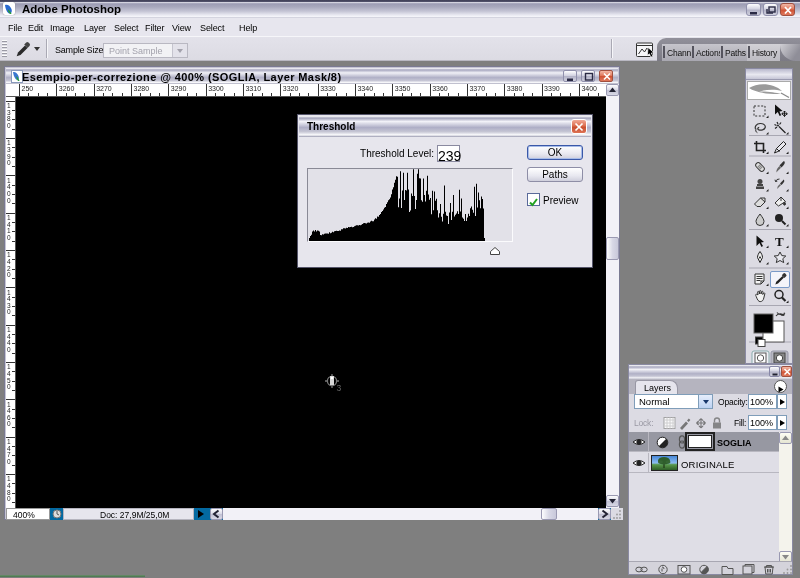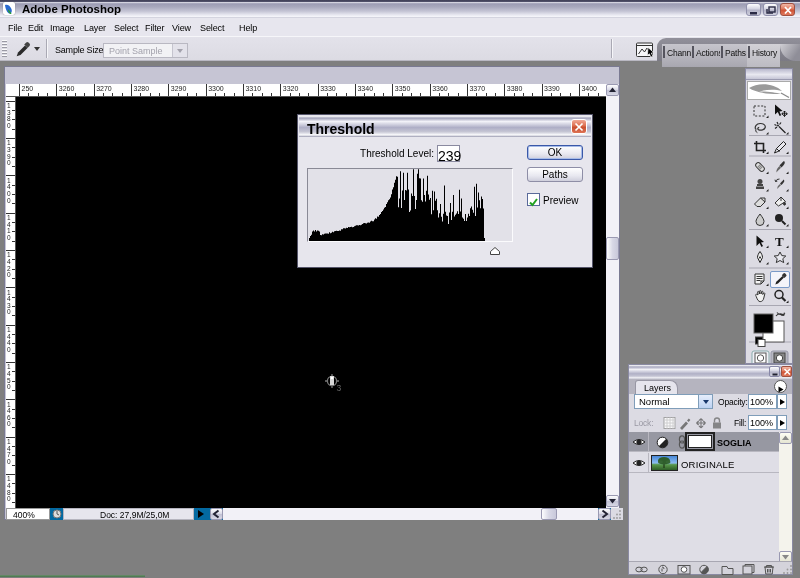--- a/index.html
+++ b/index.html
@@ -28,21 +28,21 @@
   background:repeating-linear-gradient(180deg,#fafafa 0 1px,#9a9aa4 1px 2px,#dcdbe3 2px 3px); }
 #optbar .vsep { position:absolute; top:2px; width:1px; height:19px; background:#aaa9b4; box-shadow:1px 0 0 #f6f6f9; }
 #optbar .lbl { position:absolute; font-size:9px; color:#000; }
 #optbar .combo { position:absolute; left:103px; top:6px; width:85px; height:15px; background:#f2f2f5; border:1px solid #b9b8c2; }
 #optbar .combo .ctext { position:absolute; left:5px; top:2px; font-size:9px; color:#a3a2ac; }
 #optbar .combo .cbtn { position:absolute; right:0; top:0; width:15px; height:13px; background:#e3e2ea; border-left:1px solid #c5c4ce; }
 #optbar .combo .cbtn:after { content:""; position:absolute; left:4px; top:5px; border-left:3px solid transparent; border-right:3px solid transparent; border-top:4px solid #a3a2ac; }
 
 
 #well { position:absolute; left:657px; top:1px; width:143px; height:23px; background:linear-gradient(180deg,#91909a 0,#7b7a84 100%); border-radius:9px 0 0 0; }
-#well .tab { position:absolute; top:6px; height:23px; background:linear-gradient(180deg,#c6c5cc 0,#a8a7b0 100%); font-size:8.5px; color:#111; padding:4px 0 0 5px; letter-spacing:-0.2px; }
+#well .tab { position:absolute; top:6px; height:17px; background:linear-gradient(180deg,#c6c5cc 0,#a8a7b0 100%); font-size:8.5px; color:#111; padding:4px 0 0 5px; letter-spacing:-0.2px; }
 #well .tab i { position:absolute; left:1px; top:2px; width:2px; height:12px; background:#55545e; }
 
 
 #docwin { left:4px; top:66px; width:616px; height:454px; background:#c6c5d4; border:1px solid #7a7a92; }
 #doctitle { position:absolute; left:1px; top:1px; right:1px; height:16px;
   background:linear-gradient(180deg,#fff 0,#a7a7bf 12%,#f0f0f6 30%,#b0b0c6 60%,#c5c5d4 78%,#fbfbfd 92%,#9c9cb2 100%); }
 #doctitle .dtext { position:absolute; left:16px; top:3px; font-size:11px; font-weight:bold; color:#000; letter-spacing:0.4px; }
 .dwbtn { position:absolute; top:2px; width:14px; height:12px; border-radius:2px; border:1px solid #9090ac;
   background:linear-gradient(180deg,#fdfdfe 0,#d4d4e2 45%,#b4b4c8 55%,#cfcfdd 100%); }
 .dwbtn.close { background:linear-gradient(180deg,#f3b8a6 0,#e07a5f 45%,#cf5436 55%,#e0785c 100%); border-color:#a05040; }
@@ -67,21 +67,21 @@
 
 
 #statusbar { position:absolute; left:1px; top:441px; height:12px; width:614px; font-size:8.5px; color:#000; background:#0369a1; }
 #statusbar .zoom { position:absolute; left:0px; top:0; width:44px; height:12px; background:#fff; border:1px solid #999; padding:1px 0 0 6px; font-size:8.5px; }
 #statusbar .doc { position:absolute; left:57px; top:0; width:131px; height:12px; background:#e6e5ed; border:1px solid #b5b4be; padding:1px 0 0 36px; font-size:8.5px; }
 
 
 #dlg { left:297px; top:114px; width:296px; height:154px; background:#e7e6ed; border:1px solid #55556a; }
 #dlgtitle { position:absolute; left:1px; top:1px; right:1px; height:21px;
   background:linear-gradient(180deg,#fff 0,#a2a2ba 10%,#f2f2f8 26%,#aeaec6 55%,#c6c6d4 75%,#fbfbfd 90%,#9898ae 100%); }
-#dlgtitle .dtxt { position:absolute; left:8px; top:5px; font-size:14px; font-weight:bold; color:#000; }
+#dlgtitle .dtxt { position:absolute; left:8px; top:5px; font-size:10px; font-weight:bold; color:#000; }
 #dlgclose { position:absolute; right:4px; top:3px; width:16px; height:15px; border-radius:3px; border:1px solid #fff;
   background:linear-gradient(180deg,#f0a896 0,#dd6f50 45%,#c94f30 55%,#dd7254 100%); }
 #dlg .tl { position:absolute; left:0px; top:33px; width:136px; text-align:right; font-size:10px; color:#000; }
 #dlg .tlv { position:absolute; left:139px; top:30px; width:23px; height:17px; background:#fff; border:1px solid #8a8aa0; font-size:14px; text-align:center; padding-top:2px; }
 #histo { position:absolute; left:9px; top:53px; width:206px; height:74px; background:#e2e1e8; border-top:1px solid #8a8a96; border-left:1px solid #8a8a96; border-right:1px solid #fbfbfd; border-bottom:1px solid #fbfbfd; }
 #slider { position:absolute; }
 .btn { position:absolute; left:229px; width:56px; height:15px; border:1px solid #8e8ea6; border-radius:3px;
   background:linear-gradient(180deg,#fff 0,#e8e8f0 60%,#cfcfdc 100%); font-size:10px; text-align:center; padding-top:1px; color:#000; }
 #btnok { top:30px; border:1px solid #3a58a8; box-shadow:0 0 0 1px #a8bce8 inset; }
 #btncancel { top:52px; }
@@ -181,20 +181,43 @@
   <div id="well">
     <div class="tab" style="left:5px;width:29px"><i></i>Chann</div>
     <div class="tab" style="left:34px;width:29px"><i></i>Actions</div>
     <div class="tab" style="left:63px;width:27px"><i></i>Paths</div>
     <div class="tab" style="left:90px;width:33px;background:linear-gradient(180deg,#d2d1d6 0,#bcbbc2 100%)"><i></i>History</div>
     <div style="position:absolute;left:123px;top:6px;width:20px;height:17px;background:linear-gradient(125deg,#d0cfd4 0,#8f8e98 75%);border-radius:0 0 0 16px;"></div>
   </div>
 </div>
 
 <div class="abs" id="docwin">
+  <div id="doctitle">
+    <svg style="position:absolute;left:5px;top:2px" width="12" height="13" viewBox="0 0 12 13">
+        <rect x="0.5" y="0.5" width="11" height="12" fill="#fff" stroke="#8899bb"></rect>
+        <path d="M2 2 C4 1.5, 6 2.5, 7.5 6 C8.5 8.5, 7.5 10.5, 6 10 C4 9.3, 2.5 5.5, 2 2 Z" fill="#3a78d0"></path>
+        <path d="M5.5 6 C7 7.5, 8 9.5, 8.5 11 L7 11 C5.8 9.5, 5 7.5, 5.5 6 Z" fill="#2a9a3a"></path>
+      </svg>
+    <div class="dtext">Esempio-per-correzione @ 400% (SOGLIA, Layer Mask/8)</div>
+    <div class="dwbtn" style="left:557px;">
+        <svg width="14" height="12">
+          <rect x="3" y="7.5" width="6" height="2.5" fill="#2a2a44"></rect>
+        </svg>
+      </div>
+    <div class="dwbtn" style="left:575px;">
+        <svg width="14" height="12">
+          <rect x="3.5" y="2.5" width="7" height="6.5" fill="none" stroke="#2a2a44" stroke-width="1.4"></rect>
+        </svg>
+      </div>
+    <div class="dwbtn close" style="left:593px;">
+        <svg width="14" height="12">
+          <path d="M4 2.5 L10 8.5 M10 2.5 L4 8.5" stroke="#fff" stroke-width="1.6"></path>
+        </svg>
+      </div>
+  </div>
   <div id="rulercorner"></div>
   <div id="hruler">
       <svg width="604" height="13" id="hticks">
         <path d="M13.5 0 V13 M22.8 9 V13 M32.2 9 V13 M41.5 9 V13 M50.8 0 V13 M60.2 9 V13 M69.5 9 V13 M78.8 9 V13 M88.2 0 V13 M97.5 9 V13 M106.8 9 V13 M116.2 9 V13 M125.5 0 V13 M134.8 9 V13 M144.2 9 V13 M153.5 9 V13 M162.8 0 V13 M172.2 9 V13 M181.5 9 V13 M190.8 9 V13 M200.1 0 V13 M209.5 9 V13 M218.8 9 V13 M228.1 9 V13 M237.5 0 V13 M246.8 9 V13 M256.1 9 V13 M265.5 9 V13 M274.8 0 V13 M284.1 9 V13 M293.5 9 V13 M302.8 9 V13 M312.1 0 V13 M321.5 9 V13 M330.8 9 V13 M340.1 9 V13 M349.5 0 V13 M358.8 9 V13 M368.1 9 V13 M377.5 9 V13 M386.8 0 V13 M396.1 9 V13 M405.5 9 V13 M414.8 9 V13 M424.1 0 V13 M433.5 9 V13 M442.8 9 V13 M452.1 9 V13 M461.5 0 V13 M470.8 9 V13 M480.1 9 V13 M489.5 9 V13 M498.8 0 V13 M508.1 9 V13 M517.5 9 V13 M526.8 9 V13 M536.1 0 V13 M545.5 9 V13 M554.8 9 V13 M564.1 9 V13 M573.4 0 V13 M582.8 9 V13 M592.1 9 V13 M601.4 9 V13 M610.8 0 V13 M620.1 9 V13 M629.4 9 V13 M638.8 9 V13 " stroke="#333" fill="none" shape-rendering="crispEdges"></path>
       </svg>
       <span class="rlbl" style="left: 15.5px;">250</span>
       <span class="rlbl" style="left: 52.83px;">3260</span>
       <span class="rlbl" style="left: 90.16px;">3270</span>
       <span class="rlbl" style="left: 127.49px;">3280</span>
       <span class="rlbl" style="left: 164.82px;">3290</span>

